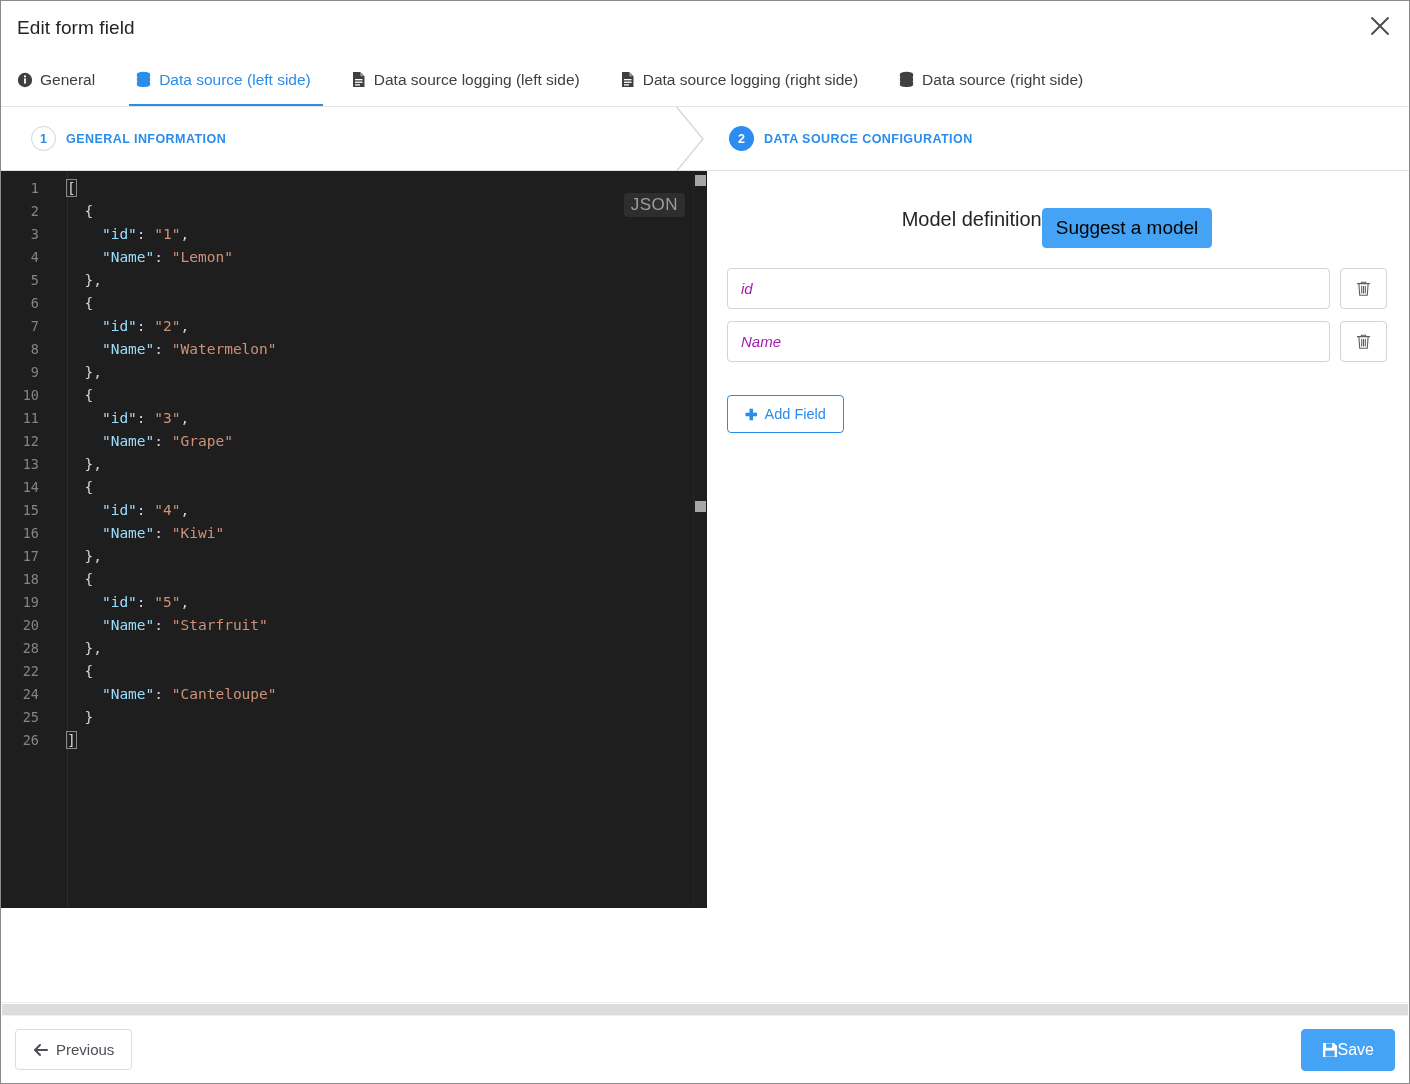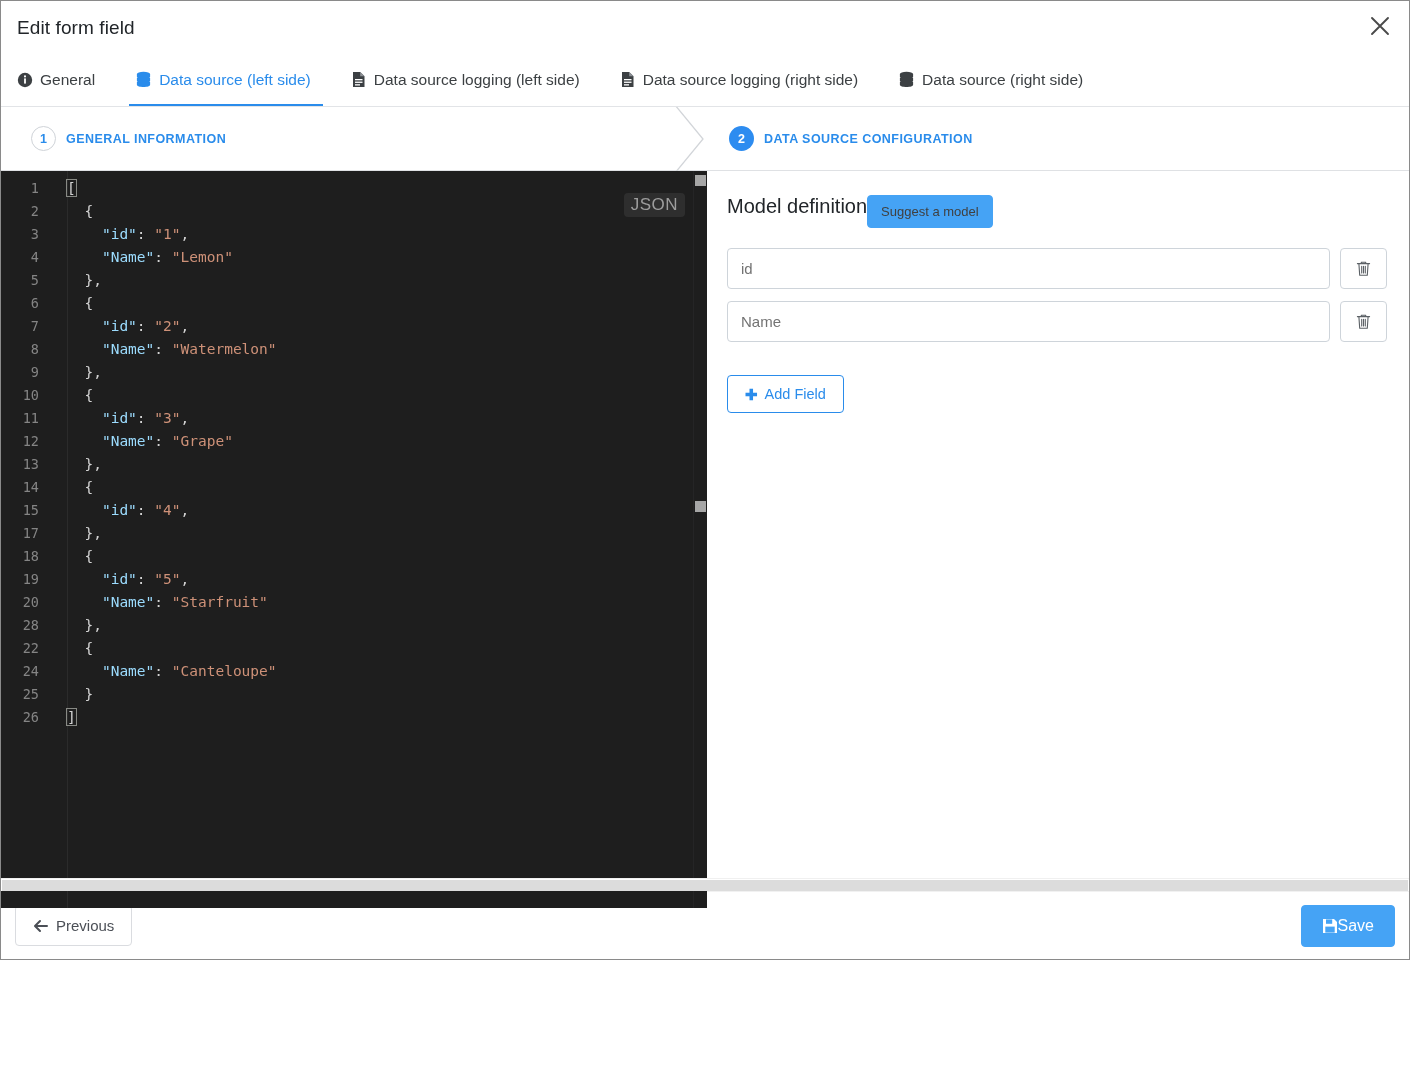--- a/index.html
+++ b/index.html
@@ -4,21 +4,21 @@
 <style>
   * { box-sizing: border-box; margin: 0; padding: 0; }
   html, body {
     width: 1410px; height: 1084px;
     font-family: "Liberation Sans", sans-serif;
     background: #ffffff;
     overflow: hidden;
   }
   .window {
     position: relative;
-    width: 1410px; height: 960px;
+    width: 1410px; height: 1084px;
     border: 1px solid #8a8a8a;
     background: #fff;
     display: flex; flex-direction: column;
   }
 
   
   .titlebar {
     height: 54px; flex: 0 0 54px;
     display: flex; align-items: center;
     padding: 0 16px;
@@ -148,39 +148,41 @@
     width: 1px; background: #2b2b2b;
   }
 
   
   .panel {
     flex: 1 1 auto; background: #fff;
     padding: 24px 22px 0 20px;
     min-width: 0;
   }
   .panel-head {
-    display: flex; align-items: flex-start; justify-content: flex-start;
+    display: flex; align-items: flex-start; justify-content: center;
     margin-bottom: 20px;
+    margin-top: 13px;
   }
   .panel-title { font-size: 20px; color: #212529; font-weight: 400; }
   .suggest-btn {
-    background: #45a3f5; color: #404040;
+    background: #45a3f5; color: #000000;
     border: 1px solid #45a3f5; border-radius: 4px;
-    font-size: 13px; padding: 8px 13px;
+    font-size: 19px; padding: 8px 13px;
     cursor: pointer; font-family: inherit;
   }
   .field-row {
     display: flex; gap: 10px; margin-bottom: 12px;
   }
   .field-input {
     flex: 1 1 auto; height: 41px;
     border: 1px solid #ced4da; border-radius: 4px;
-    padding: 0 13px; font-size: 15px; color: #737373;
+    padding: 0 13px; font-size: 15px; color: #a21caf;
     font-family: inherit; background: #fff;
     outline: none;
+    font-style: italic;
   }
   .del-btn {
     flex: 0 0 47px; height: 41px;
     border: 1px solid #ced4da; border-radius: 4px;
     background: #fff; cursor: pointer;
     display: flex; align-items: center; justify-content: center;
   }
   .add-btn {
     margin-top: 21px;
     display: inline-flex; align-items: center; gap: 7px;
@@ -376,20 +378,24 @@
             <span class="ln">13</span>
             <span class="code-text"><span class="p">  },</span></span>
           </div>
           <div class="code-line">
             <span class="ln">14</span>
             <span class="code-text"><span class="p">  {</span></span>
           </div>
           <div class="code-line">
             <span class="ln">15</span>
             <span class="code-text">    <span class="k">"id"</span><span class="p">: </span><span class="s">"4"</span><span class="p">,</span></span>
+          </div>
+          <div class="code-line">
+            <span class="ln">16</span>
+            <span class="code-text">    <span class="k">"Name"</span><span class="p">: </span><span class="s">"Kiwi"</span></span>
           </div>
           <div class="code-line">
             <span class="ln">17</span>
             <span class="code-text"><span class="p">  },</span></span>
           </div>
           <div class="code-line">
             <span class="ln">18</span>
             <span class="code-text"><span class="p">  {</span></span>
           </div>
           <div class="code-line">

